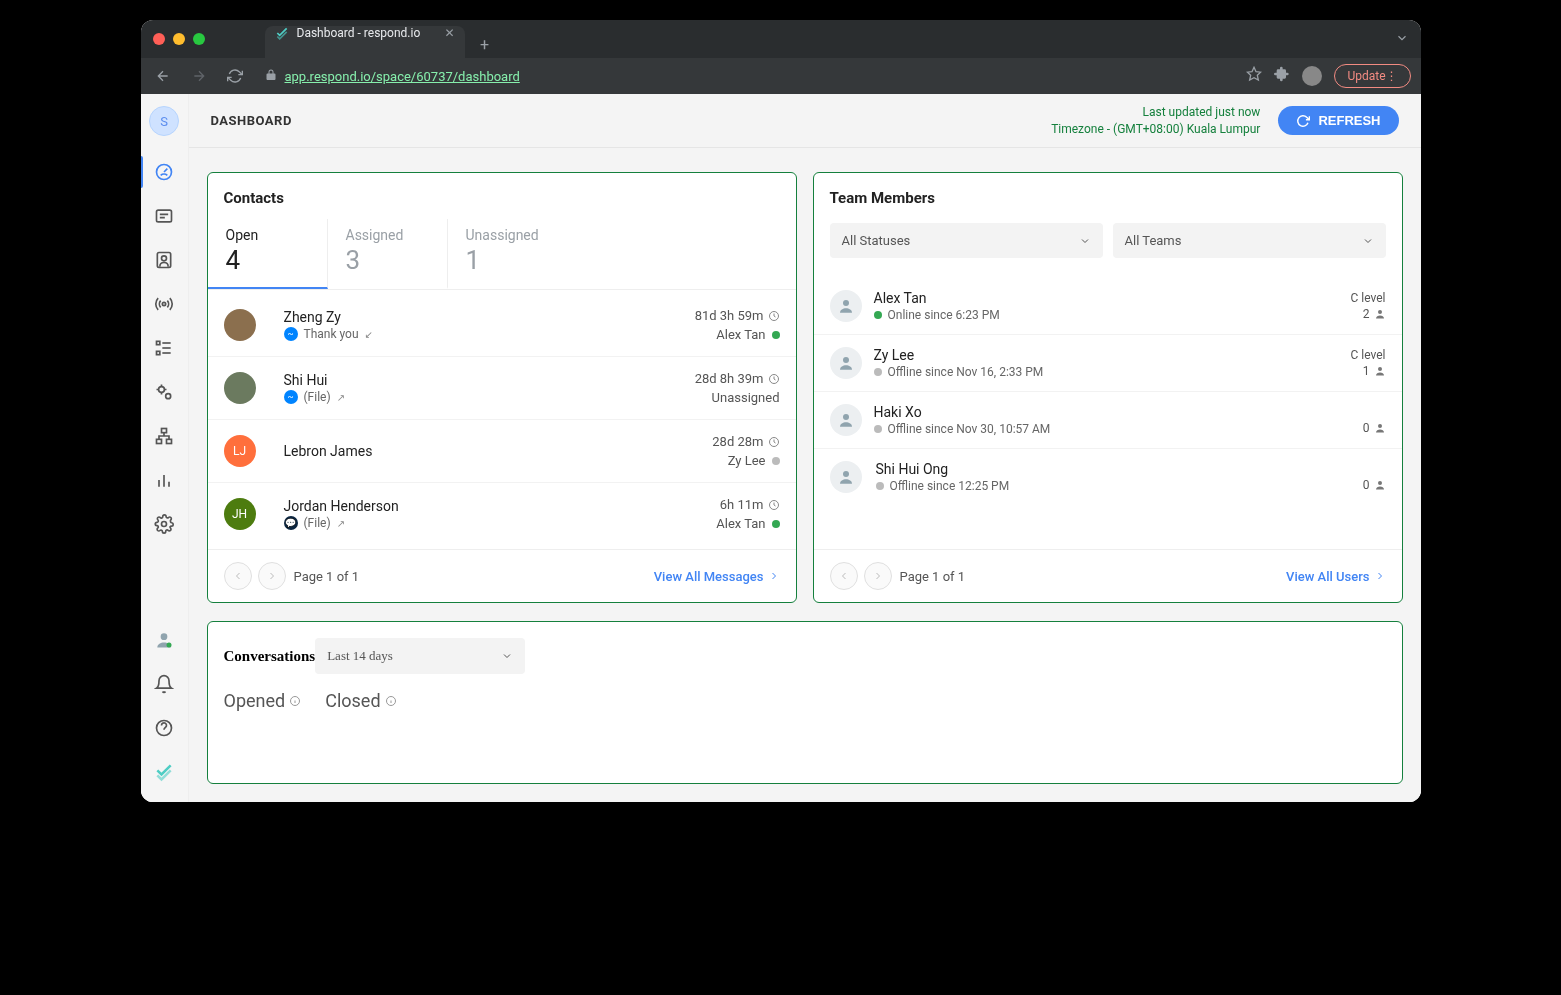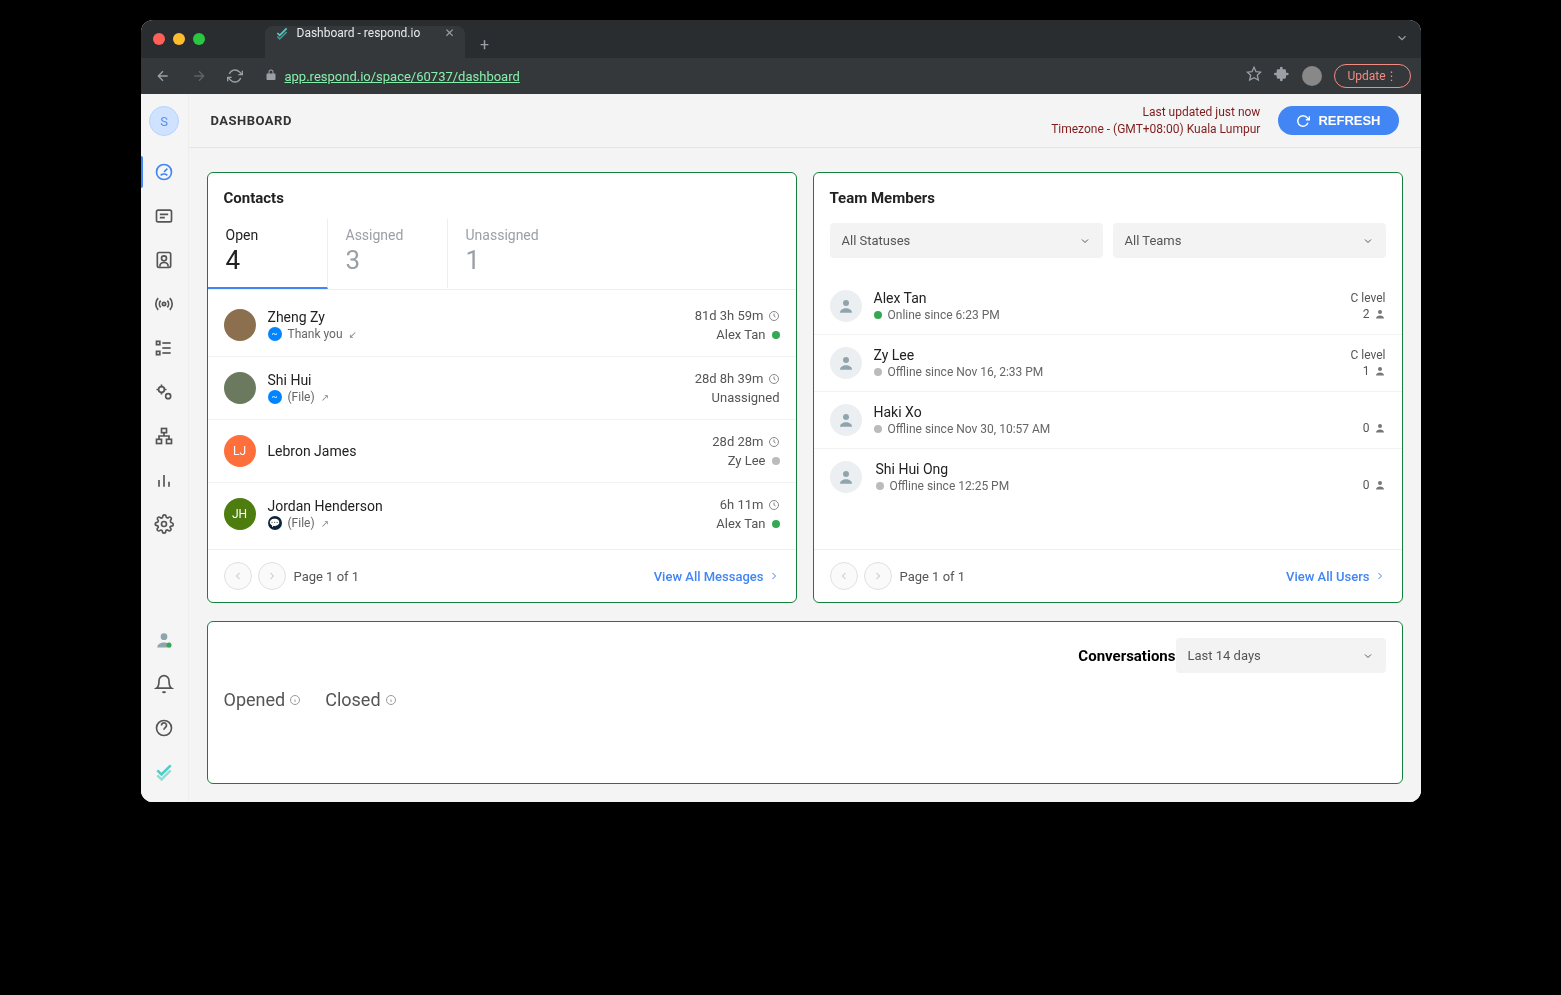--- a/index.html
+++ b/index.html
@@ -125,21 +125,21 @@
   .top-header {
     height:54px;
     background:#f4f4f4;
     border-bottom:1px solid #e5e5e5;
     display:flex;
     align-items:center;
     padding: 0 22px;
   }
   .top-header-title { font-size:13px; font-weight:700; letter-spacing:0.5px; color:#333; }
   .top-header-right { margin-left:auto; display:flex; align-items:center; gap:18px; }
-  .header-meta { text-align:right; color:#7f1d1d; font-size:12px; line-height:1.4; }
+  .header-meta { text-align:right; color:#15803d; font-size:12px; line-height:1.4; }
   .refresh-btn {
     background:#4285f4; color:#fff; border:none; border-radius:20px;
     padding:7px 18px; font-size:13px; font-weight:600;
     display:flex; align-items:center; gap:8px; cursor:pointer;
   }
 
   .content {
     padding: 24px 18px 18px;
     display:flex;
     flex-direction:column;
@@ -174,21 +174,21 @@
   .stat-tab.active .value { color:#222; }
 
   .divider { border-top:1px solid #eee; }
 
   .contact-list { padding: 4px 0; flex:1; }
   .contact-row {
     display:flex; align-items:center; justify-content:space-between;
     padding:14px 16px; border-bottom:1px solid #f2f2f2;
   }
   .contact-row:last-child { border-bottom:none; }
-  .contact-left { display:flex; gap:12px; align-items:center; }
+  .contact-left { display:flex; gap:28px; align-items:center; }
   .avatar {
     width:32px; height:32px; border-radius:50%;
     display:flex; align-items:center; justify-content:center;
     font-size:12px; color:#fff; background:#888;
     overflow:hidden;
   }
   .contact-name { font-size:14px; color:#222; }
   .contact-sub { font-size:12px; color:#666; display:flex; align-items:center; gap:6px; margin-top:2px; }
   .channel-badge {
     width:14px; height:14px; border-radius:50%;
@@ -235,21 +235,21 @@
   .member-avatar {
     width:32px; height:32px; border-radius:50%; background:#eceff1;
     display:flex; align-items:center; justify-content:center; color:#90a4ae;
   }
   .member-name { font-size:14px; color:#222; }
   .member-status { font-size:12px; color:#666; display:flex; align-items:center; gap:6px; margin-top:2px; }
   .member-right { text-align:right; font-size:12px; color:#555; }
   .member-count { display:flex; align-items:center; justify-content:flex-end; gap:4px; margin-top:2px; }
 
   
-  .conv-header-row { display:flex; justify-content:flex-end; align-items:center; padding:16px; }
+  .conv-header-row { display:flex; justify-content:flex-start; align-items:center; padding:16px;font-family:Liberation Serif, serif; }
   .conv-tabs { display:flex; gap:24px; padding:0 16px; font-size:18px; color:#555; }
   .checkmark-logo { color:#4ecdc4; }
 </style>
 </head>
 <body>
 
 <div class="browser-window">
 
   <div class="chrome-titlebar">
     <div class="traffic-lights">

